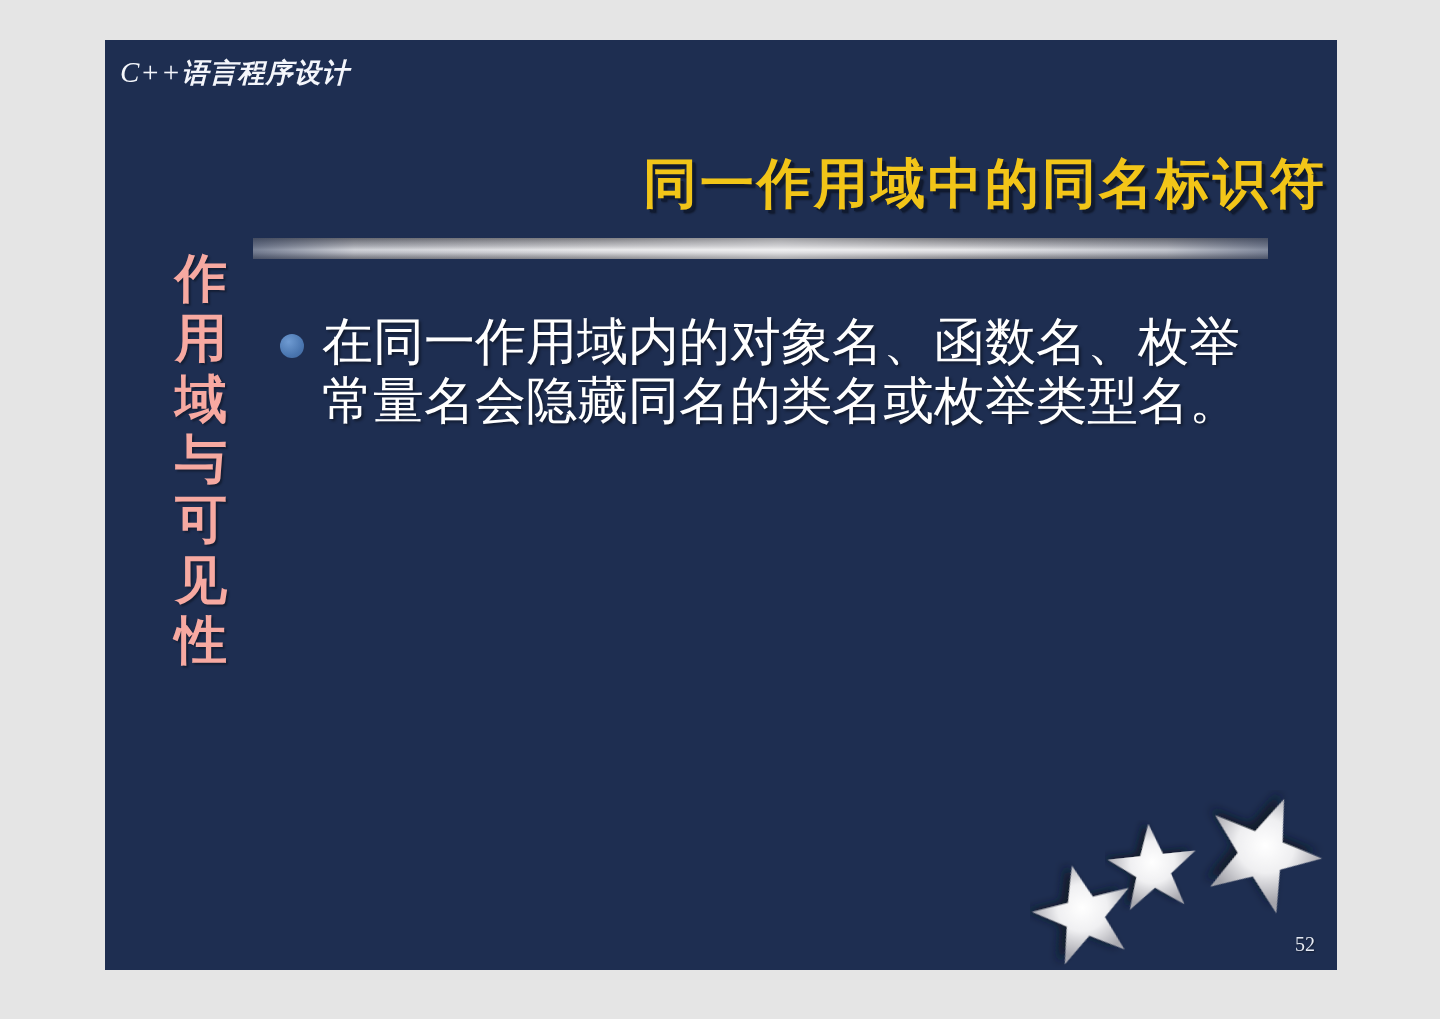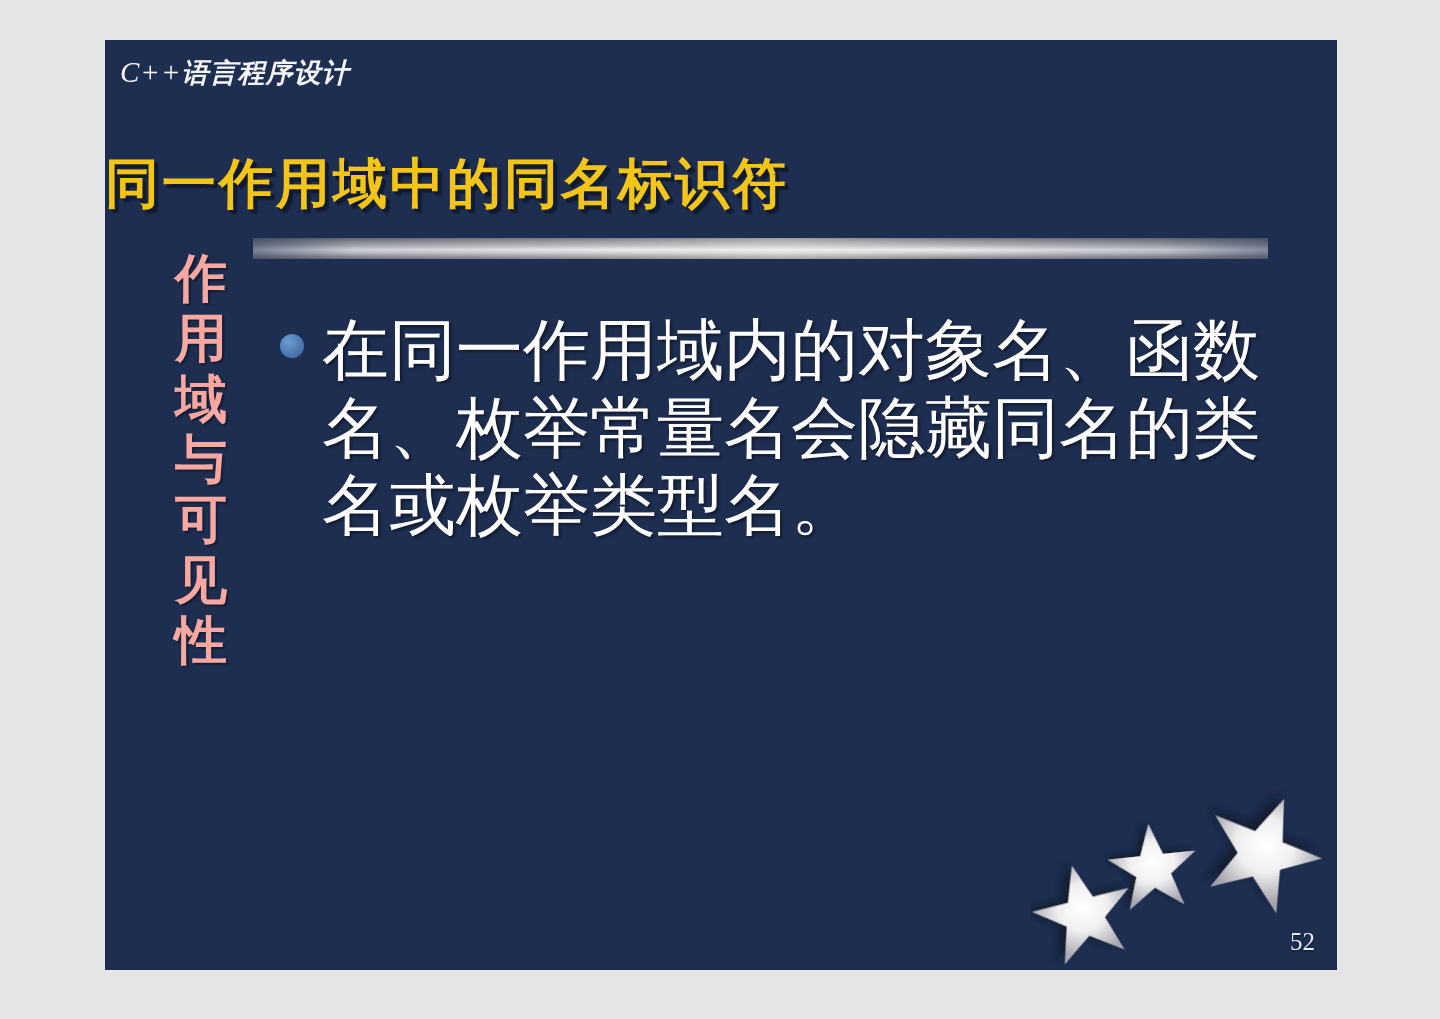--- a/index.html
+++ b/index.html
@@ -51,21 +51,21 @@
     font-weight: normal;
     font-size: 29px;
   }
 
   
   #slide-title {
     position: absolute;
     left: 0;
     top: 108px;
     width: 1232px;
-    text-align: left;
+    text-align: right;
     padding-right: 10px;
     box-sizing: border-box;
     font-family: Liberation Sans, sans-serif;
     font-weight: bold;
     font-size: 54px;
     letter-spacing: 3px;
     color: #f2c518;
     text-shadow: 3px 3px 0 #101a30, 4px 4px 2px rgba(0,0,0,0.45);
     white-space: nowrap;
   }
@@ -136,21 +136,21 @@
     width: 24px;
     height: 24px;
     border-radius: 50%;
     background: radial-gradient(circle at 36% 32%, #6f9bd2 0%, #4a76b0 62%, #3d6399 100%);
     margin-top: 22px;
     margin-right: 18px;
   }
   .bullet-text {
     flex: 1 1 auto;
     font-family: "DejaVu Serif", serif;
-    font-size: 67px;
+    font-size: 51px;
     line-height: 1.16;
     color: #ffffff;
     text-shadow: 2px 2px 3px rgba(0,0,0,0.45);
     letter-spacing: 0px;
   }
 
   
   .star {
     position: absolute;
     width: 0; height: 0;
@@ -163,21 +163,21 @@
   #star-1 { left: 1000px; top: 780px; width: 96px; height: 96px; }
   #star-2 { left: 1095px; top: 750px; width: 125px; height: 125px; }
   #star-3 { left: 925px; top: 820px; width: 108px; height: 108px; }
 
   
   #page-number {
     position: absolute;
     right: 22px;
     bottom: 14px;
     font-family: "Liberation Serif", serif;
-    font-size: 25px;
+    font-size: 20px;
     color: #e7ebf4;
     text-shadow: 1px 1px 2px rgba(0,0,0,0.4);
   }
 </style>
 </head>
 <body>
 
 <div id="page">
 
   <div id="slide">

